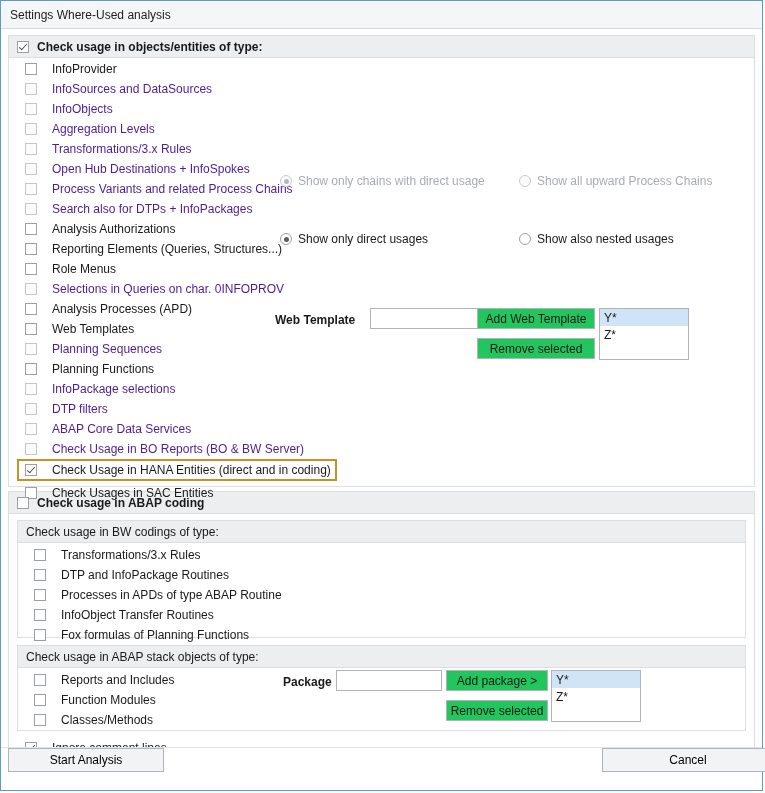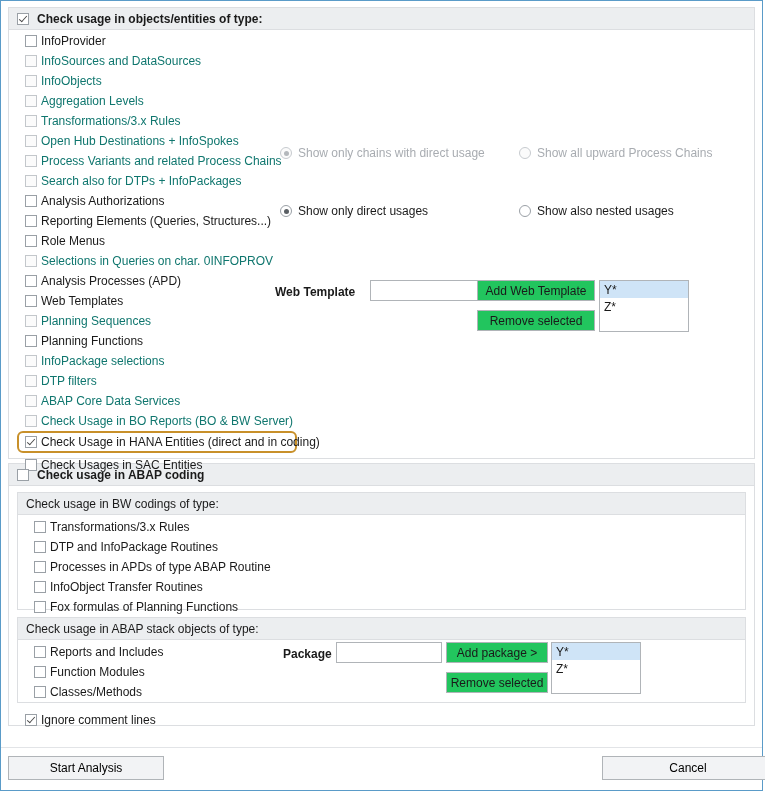--- a/index.html
+++ b/index.html
@@ -67,30 +67,30 @@
     width: 3px;
     height: 7px;
     border: solid #4a4a4a;
     border-width: 0 1.6px 1.6px 0;
     transform: rotate(42deg);
   }
   .row {
     display: flex;
     align-items: center;
     height: 20px;
-    gap: 4px;
+    gap: 15px;
     padding-left: 16px;
   }
   .row .lbl {
     font-size: 12px;
     color: #1a1a1a;
     white-space: nowrap;
   }
   .row.dim .lbl {
-    color: #0f766e;
+    color: #4c1d95;
   }
 
   
   .section-head {
     background: #eceef0;
     border: 1px solid #dcdee1;
     border-left: none;
     border-right: none;
     height: 22px;
     display: flex;
@@ -200,25 +200,25 @@
     box-sizing: border-box;
     line-height: 14px;
   }
   .listbox .opt.sel {
     background: #cfe4f7;
   }
 
   
   .row.highlight {
     border: 2px solid #c8902a;
-    border-radius: 6px;
+    border-radius: 0;
     margin-left: 8px;
     padding-left: 6px;
     height: 22px;
-    width: 280px;
+    width: 320px;
     box-sizing: border-box;
   }
 
   
   .panel {
     border: 1px solid #dcdee1;
     box-sizing: border-box;
     background: #fff;
   }
   .subpanel {
@@ -241,34 +241,37 @@
 
   .footer {
     position: absolute;
     left: 0; right: 0; bottom: 0;
     height: 42px;
     border-top: 1px solid #e2e4e7;
     background: #fff;
   }
   .footer button {
     position: absolute;
-    top: 8px;
+    top: 0;
     height: 24px;
     border: 1px solid #b0b4b8;
     background: #f2f3f5;
     font-family: "Liberation Sans", sans-serif;
     font-size: 12px;
     cursor: pointer;
   }
 </style>
 </head>
 <body>
 
 <div class="window">
 
+  <div class="titlebar">
+    <span>Settings Where-Used analysis</span>
+  </div>
 
   <div class="content">
 
     <div class="panel-top" style="height:452px;">
 
       <div class="section-head top">
         <span class="cb checked"></span>
         <span>Check usage in objects/entities of type:</span>
       </div>
 

